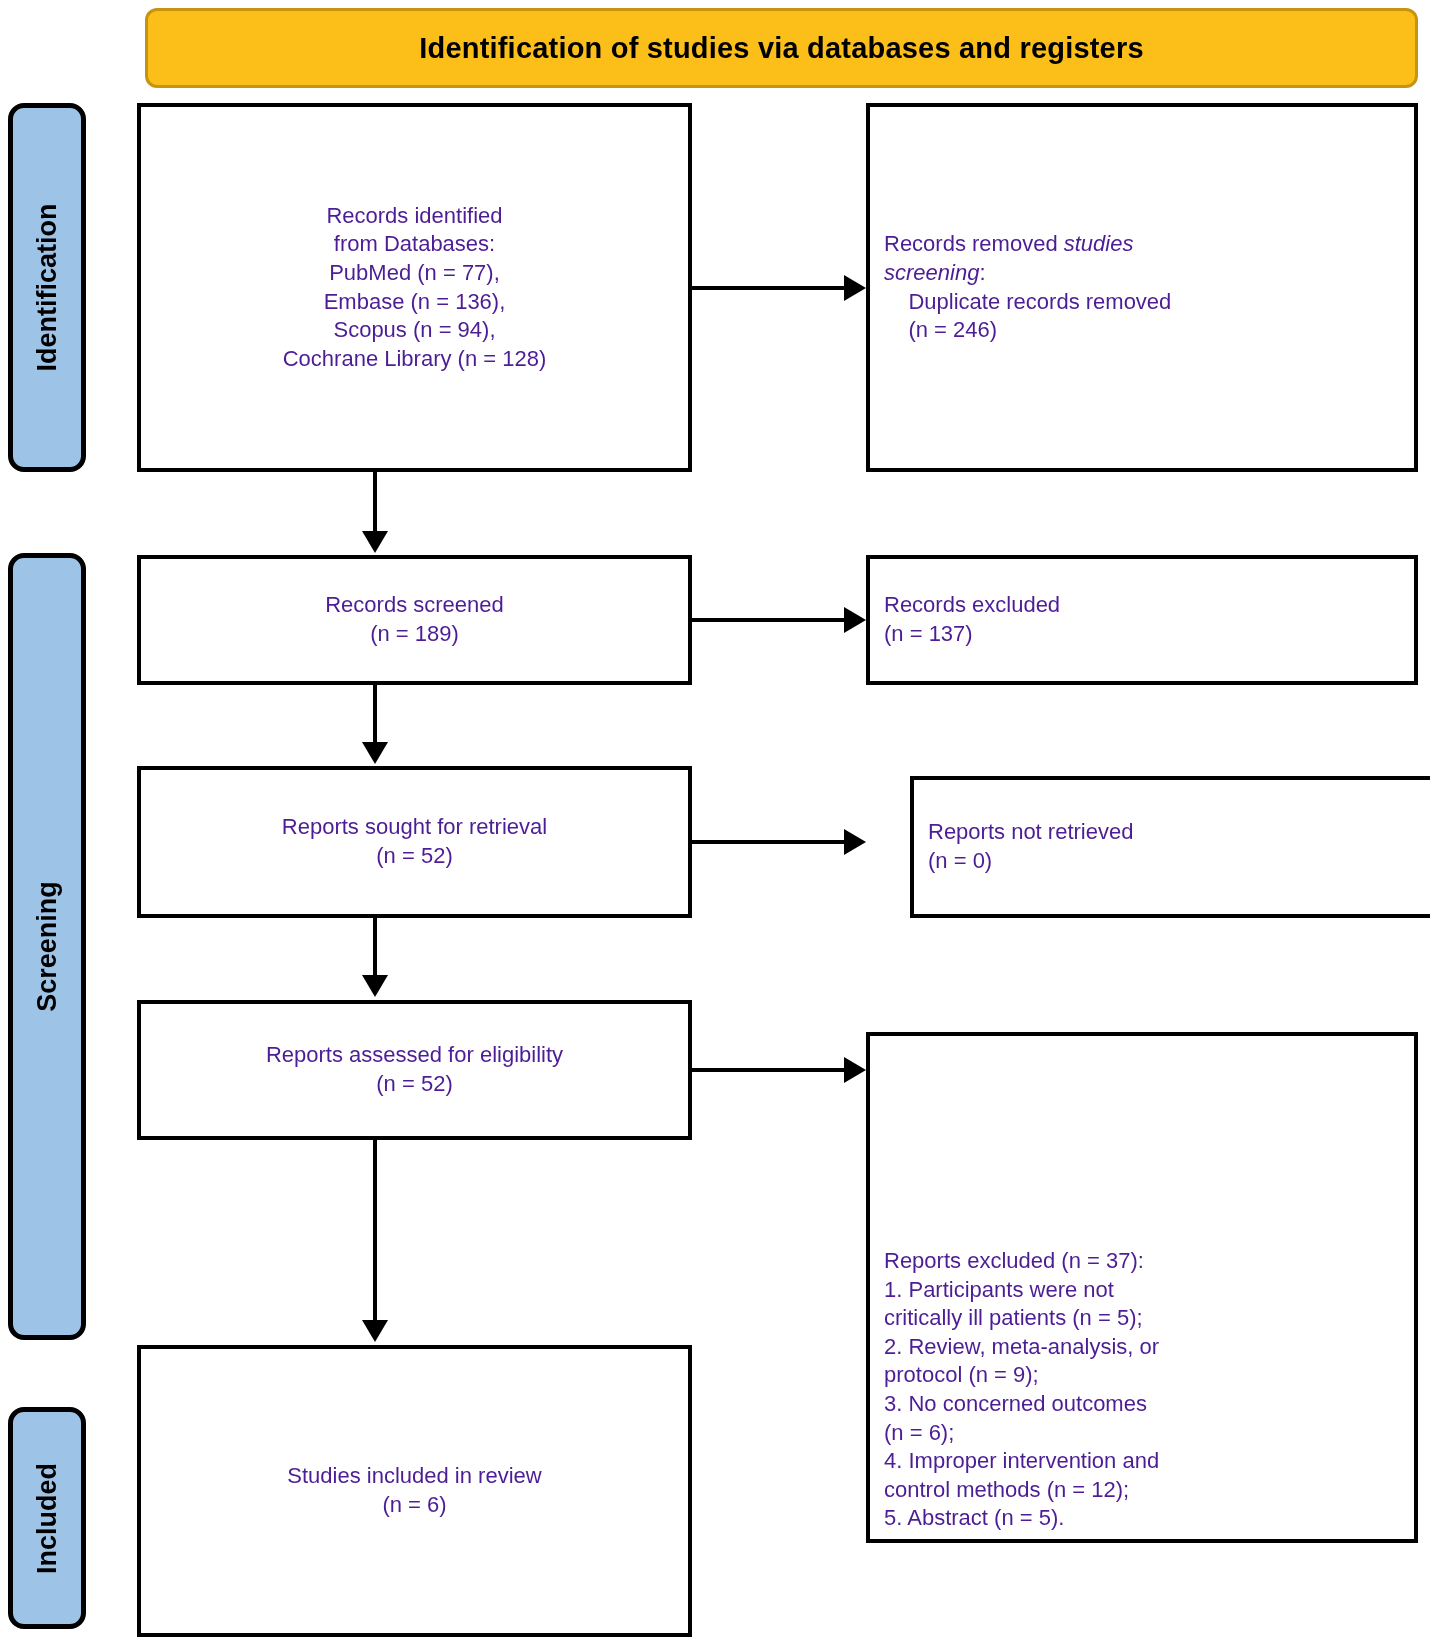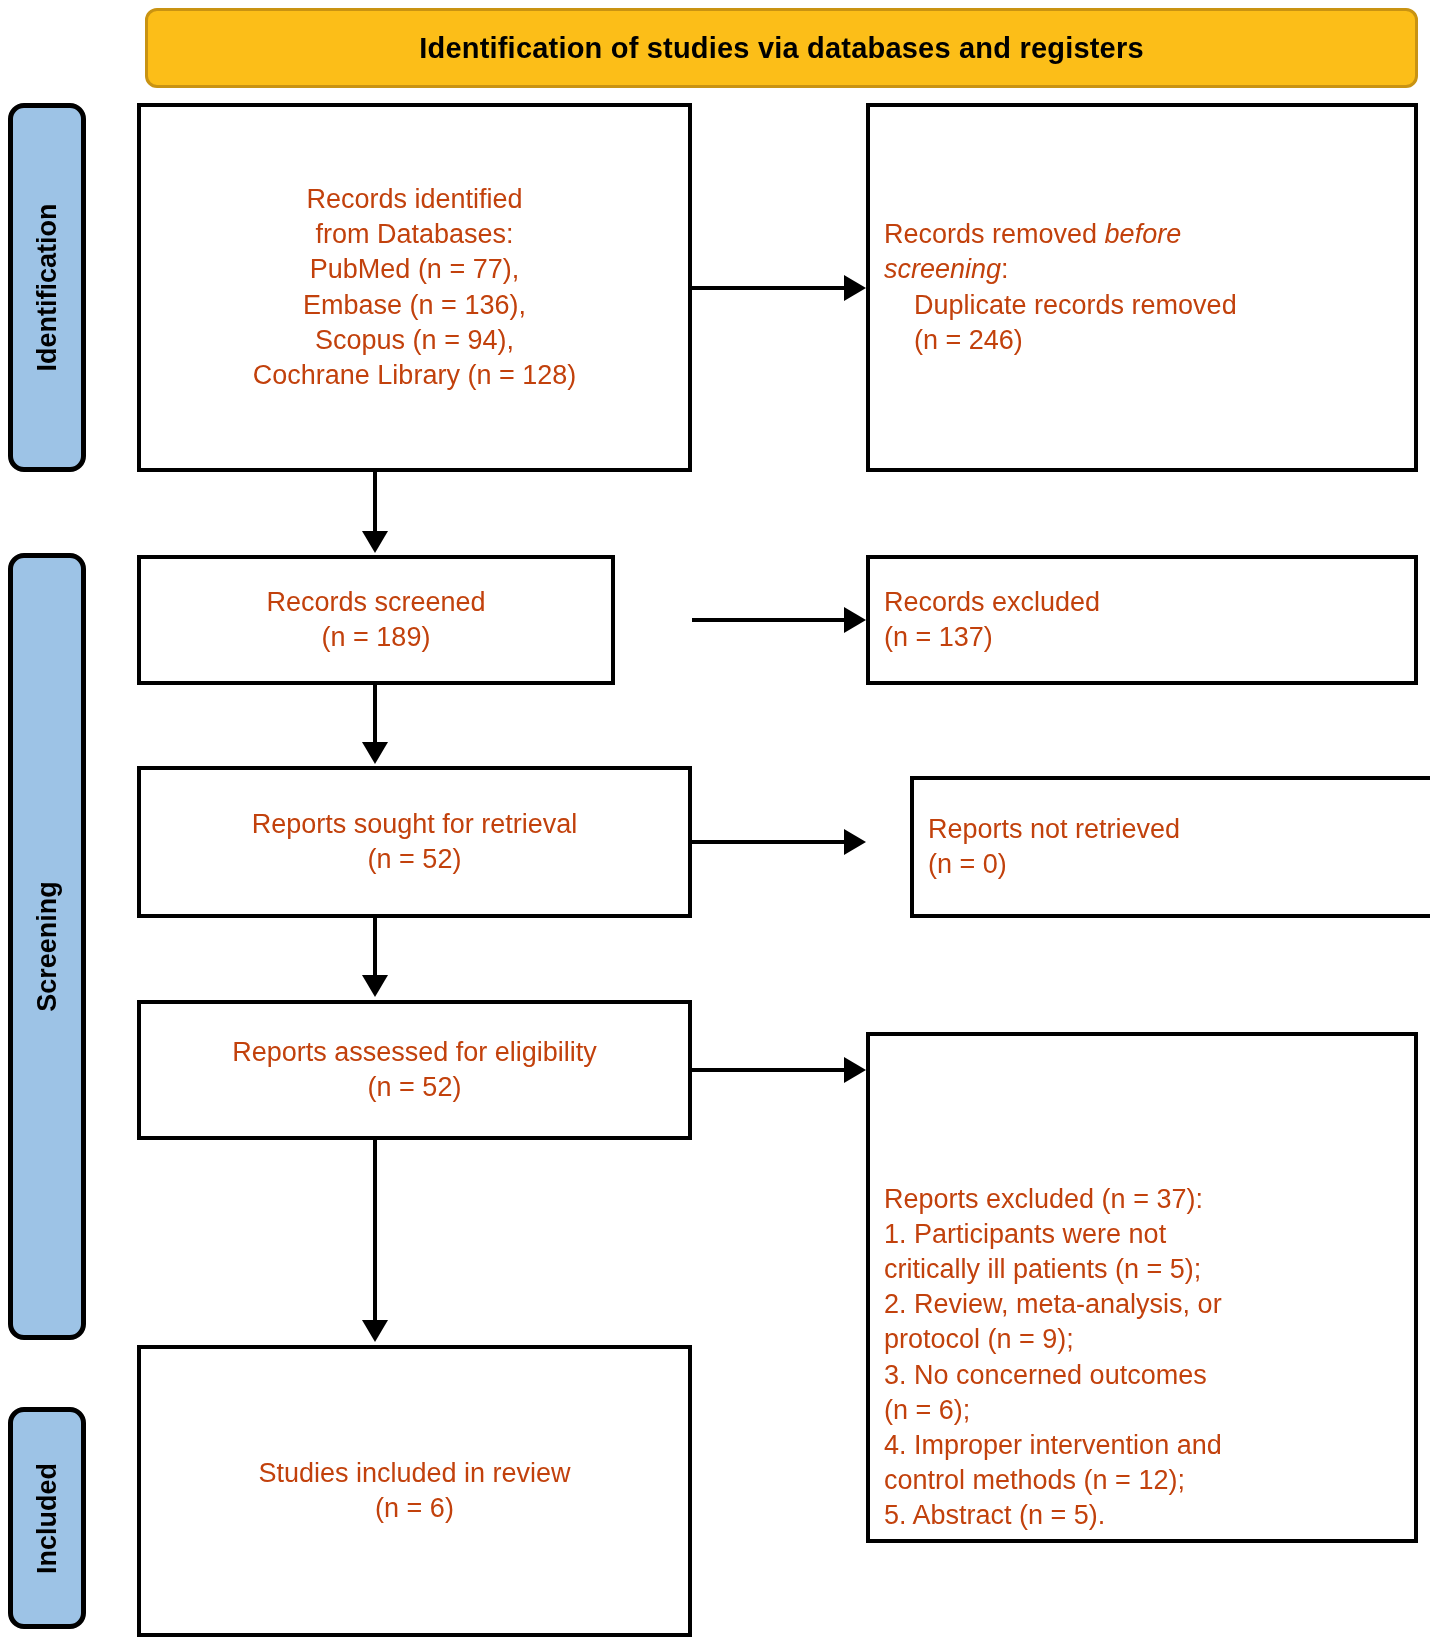--- a/index.html
+++ b/index.html
@@ -68,23 +68,23 @@
     position: absolute;
     background: #ffffff;
     border: 4px solid #000000;
     box-sizing: border-box;
     display: flex;
     flex-direction: column;
     justify-content: center;
     padding: 6px 14px;
   }
   .box-text {
-    font-size: 27px;
+    font-size: 22px;
     line-height: 1.30;
-    color: #c2410c;
+    color: #4c1d95;
     white-space: pre-line;
   }
   .center-text { text-align: center; }
   .left-text   { text-align: left; }
   .italic      { font-style: italic; }
 
   
   .v-line {
     position: absolute;
     width: 4px;
@@ -136,30 +136,30 @@
   <div class="box" style="left:137px; top:103px; width:555px; height:369px;">
     <div class="box-text center-text">Records identified
 from Databases:
 PubMed (n = 77),
 Embase (n = 136),
 Scopus (n = 94),
 Cochrane Library (n = 128)</div>
   </div>
 
   <div class="box" style="left:866px; top:103px; width:552px; height:369px;">
-    <div class="box-text left-text"><span>Records removed </span><span class="italic">before</span><br><span class="italic">screening</span><span>:</span><br><span style="white-space:pre">    Duplicate records removed</span><br><span style="white-space:pre">    (n = 246)</span></div>
+    <div class="box-text left-text"><span>Records removed </span><span class="italic">studies</span><br><span class="italic">screening</span><span>:</span><br><span style="white-space:pre">    Duplicate records removed</span><br><span style="white-space:pre">    (n = 246)</span></div>
   </div>
 
   <div class="h-line" style="left:692px; top:286px; width:152px;"></div>
   <div class="arrow-right" style="left:844px; top:275px;"></div>
 
   <div class="v-line" style="left:373px; top:472px; height:62px;"></div>
   <div class="arrow-down" style="left:362px; top:531px;"></div>
 
-  <div class="box" style="left:137px; top:555px; width:478px; height:130px;">
+  <div class="box" style="left:137px; top:555px; width:555px; height:130px;">
     <div class="box-text center-text">Records screened
 (n = 189)</div>
   </div>
 
   <div class="box" style="left:866px; top:555px; width:552px; height:130px;">
     <div class="box-text left-text">Records excluded
 (n = 137)</div>
   </div>
 
   <div class="h-line" style="left:692px; top:618px; width:152px;"></div>

